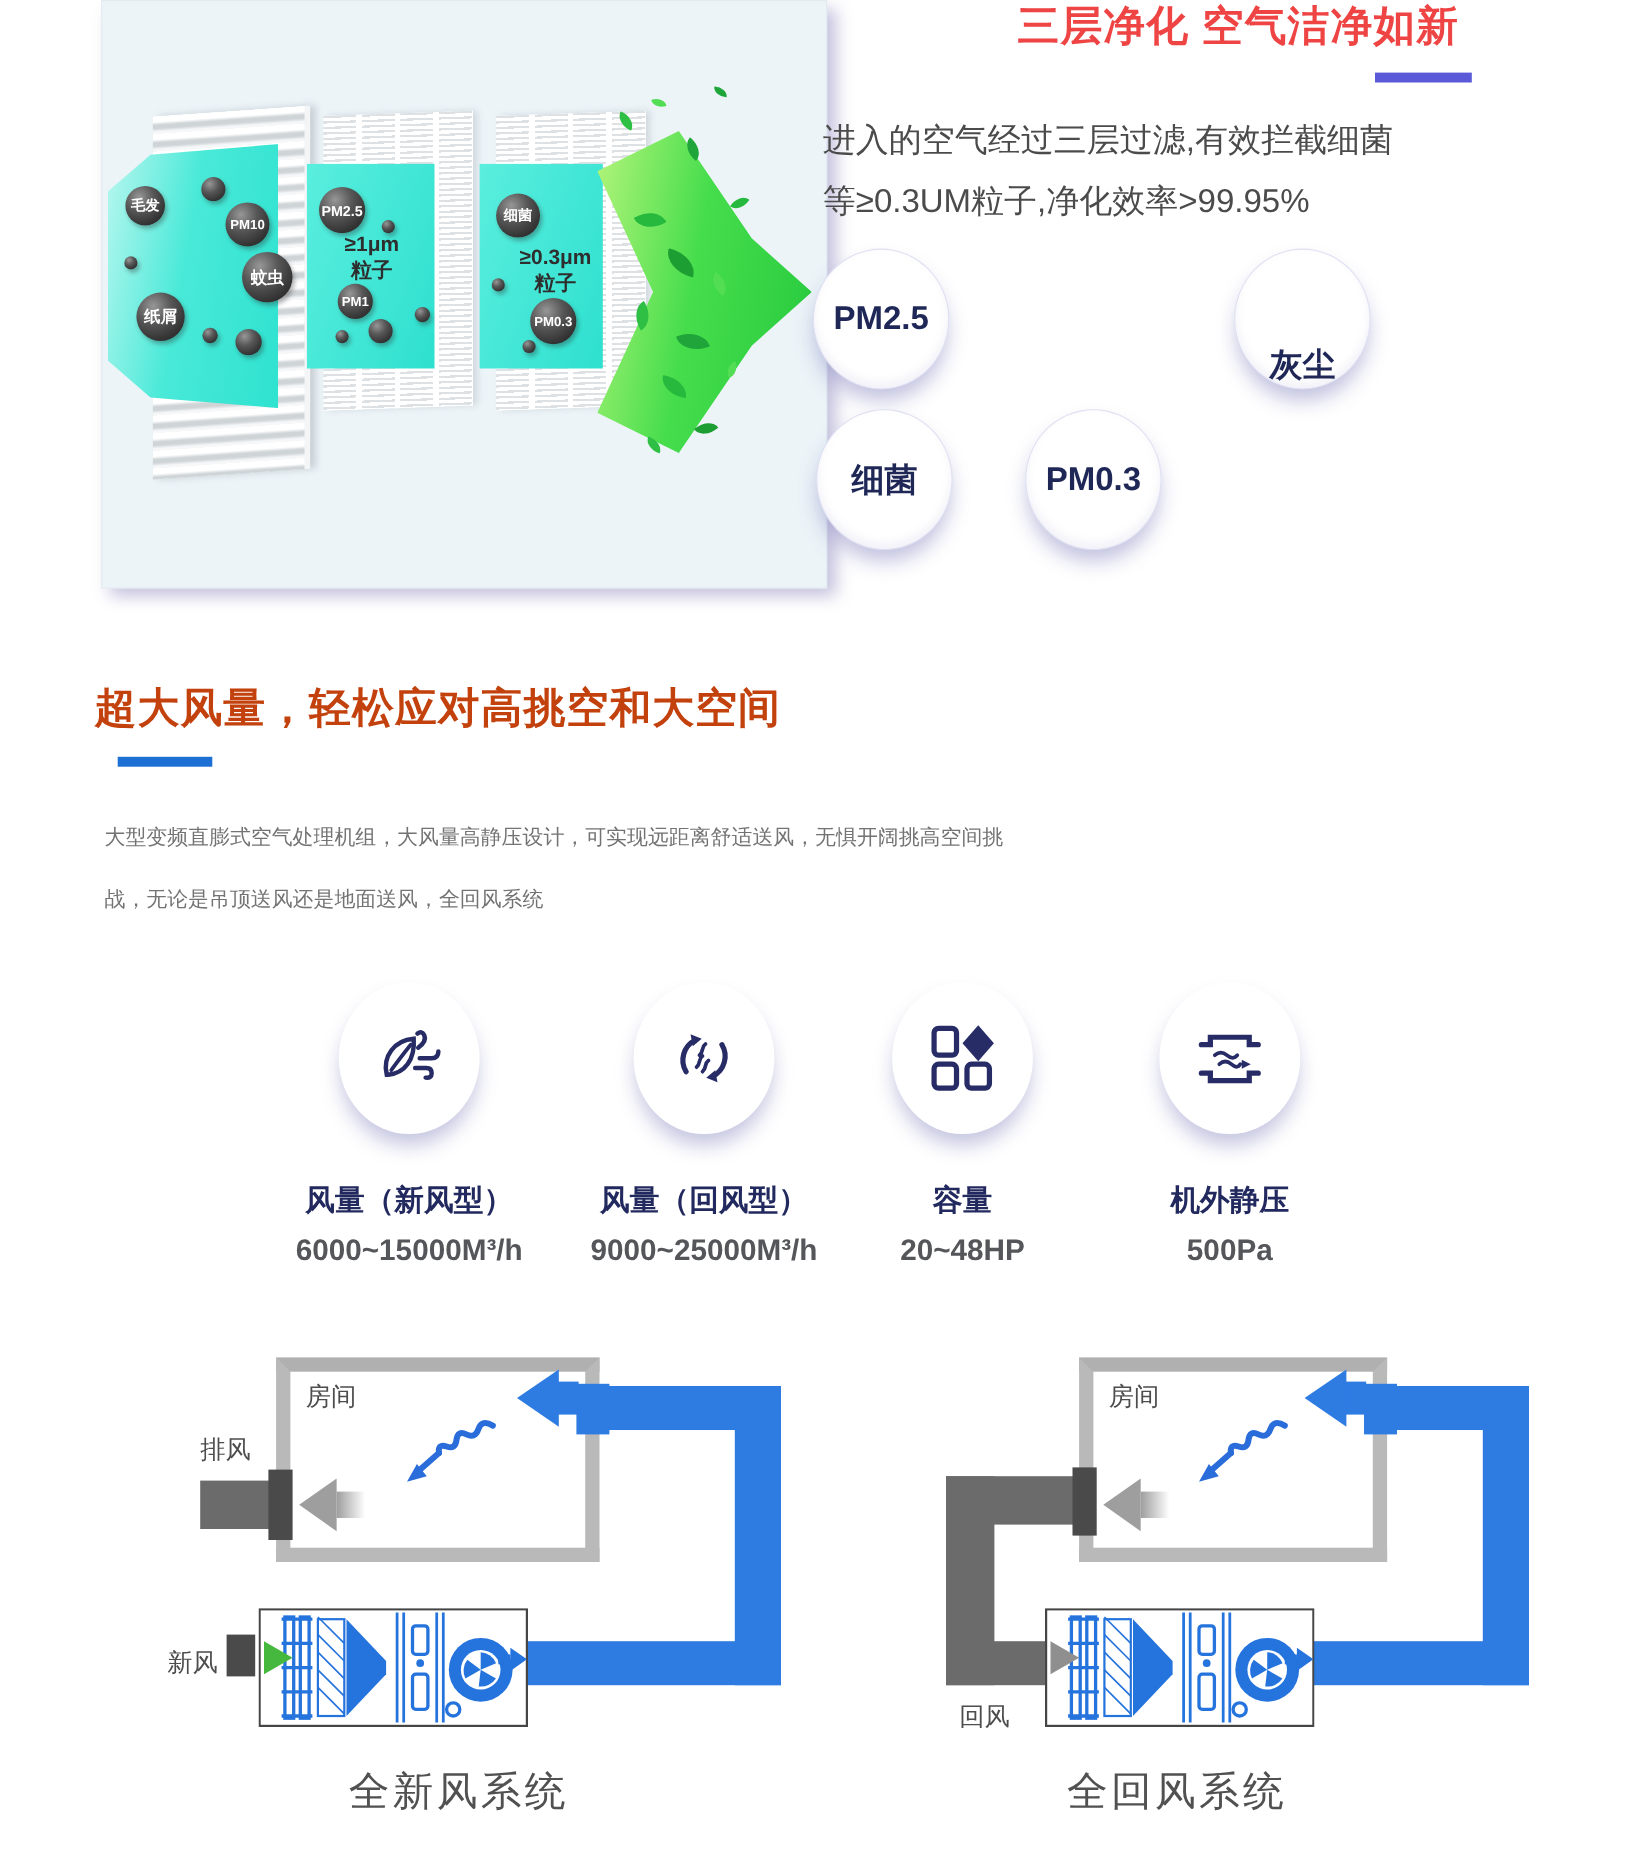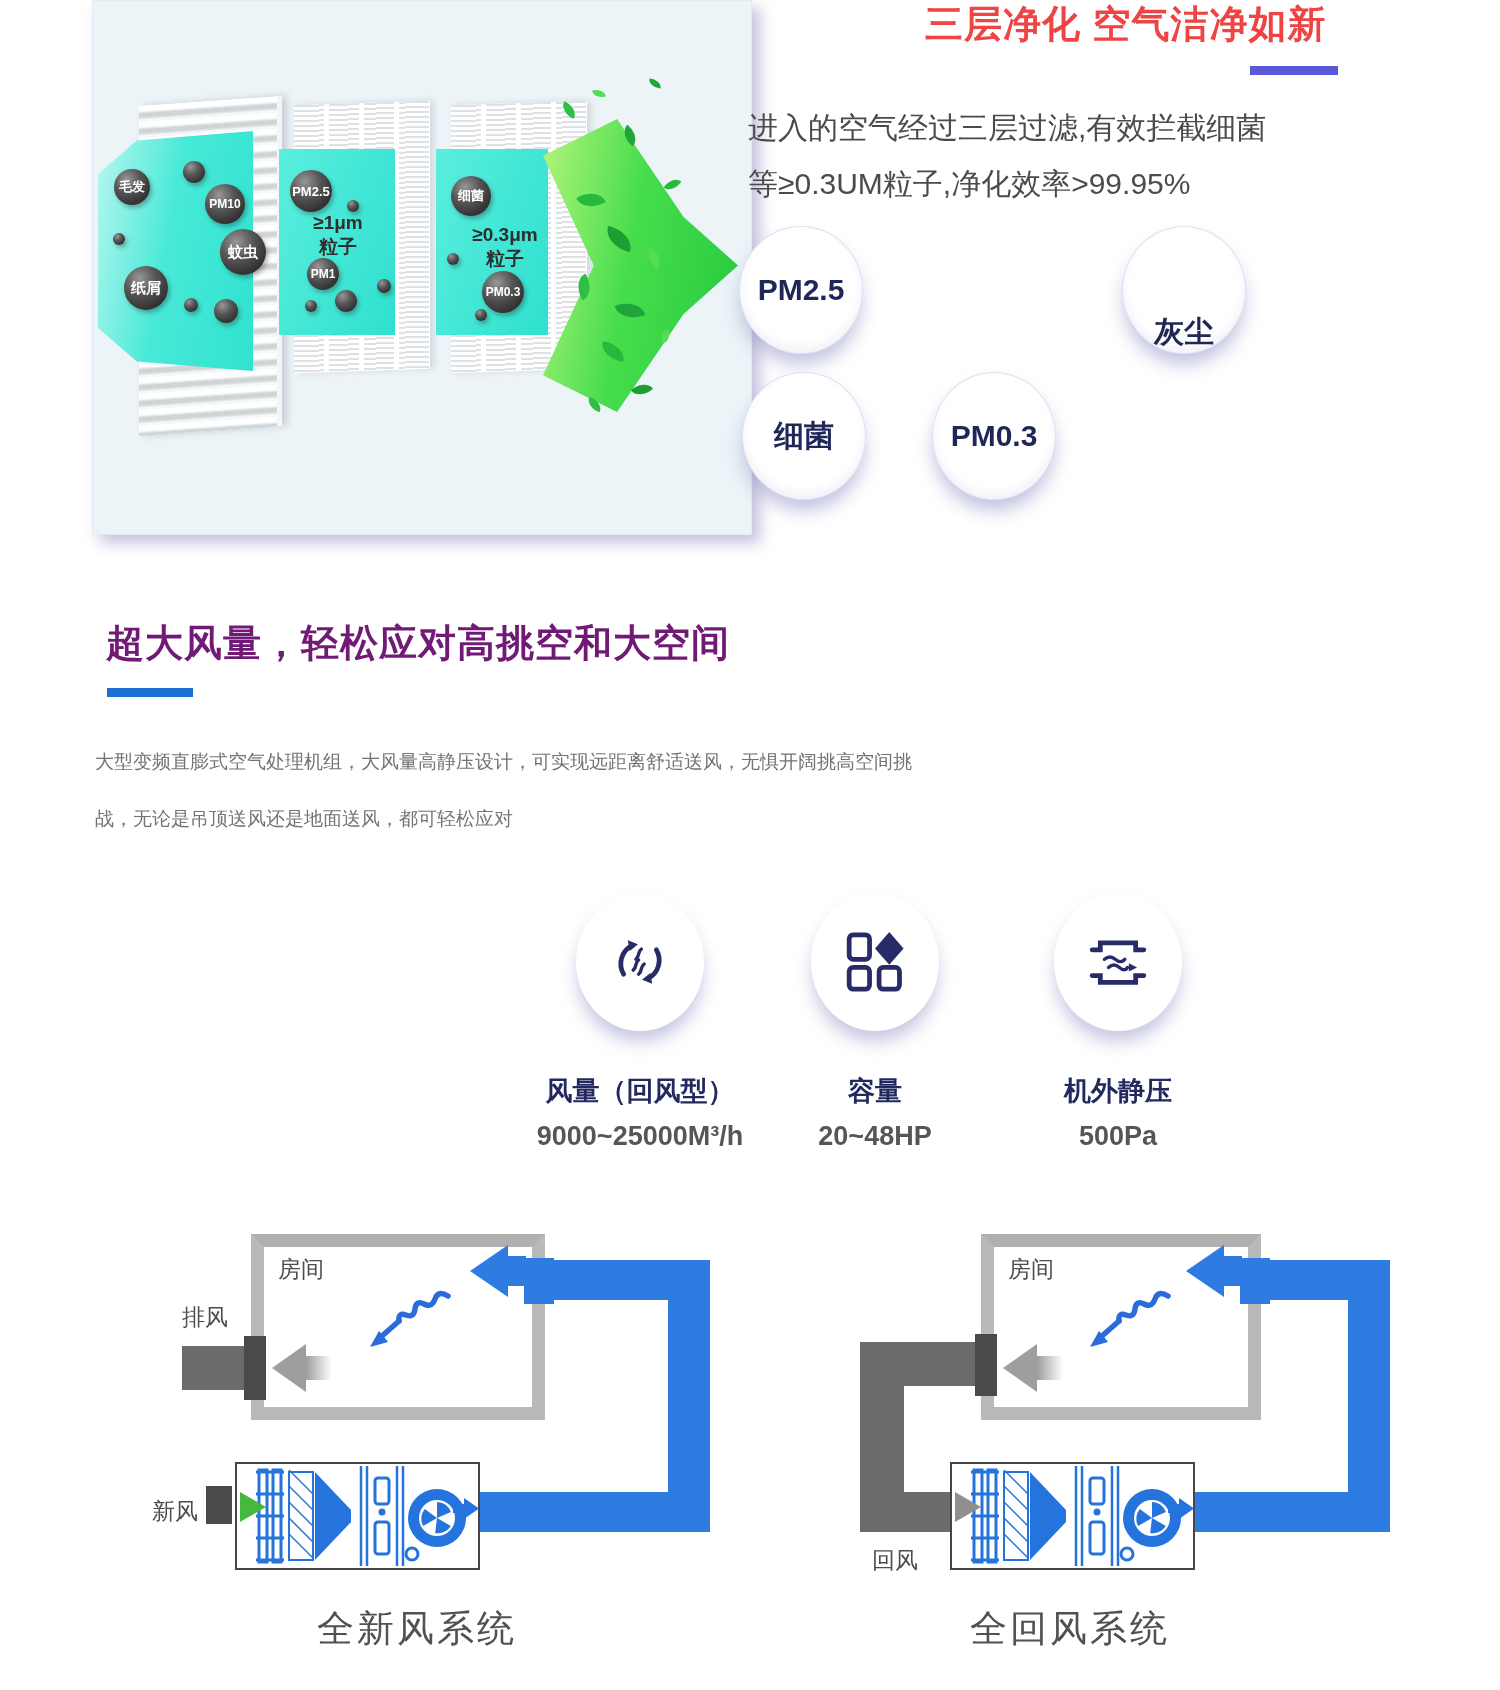--- a/index.html
+++ b/index.html
@@ -37,21 +37,21 @@
   .lf{border-radius:4% 100% 4% 100%;z-index:4;}
   
   .h1{left:925px;top:2px;font-size:38px;line-height:44px;font-weight:bold;color:#ef4444;letter-spacing:1px;}
   .pbar{left:1250px;top:66px;width:88px;height:9px;background:#5a5ad8;}
   .desc{font-size:30px;color:#4b4b4b;line-height:56px;}
   .badge{width:122px;height:126px;border-radius:50%;background:#fff;z-index:2;
          border:1px solid #dfe0f2;display:flex;align-items:center;justify-content:center;
          font-size:30px;font-weight:bold;color:#1f2757;
          box-shadow:0 12px 18px -2px rgba(108,108,178,.42), inset 0 -5px 9px rgba(140,140,200,.12);}
   
-  .h2{left:106px;top:618px;font-size:38px;font-weight:bold;color:#701a75;letter-spacing:1px;}
+  .h2{left:86px;top:618px;font-size:38px;font-weight:bold;color:#c2410c;letter-spacing:1px;}
   .bbar{left:107px;top:688px;width:86px;height:9px;background:#1c6fd3;}
   .desc2{font-size:19px;color:#737373;line-height:57px;}
   .spec{width:268px;text-align:center;}
   .spec-circle{width:128px;height:138px;border-radius:50%;background:#fff;margin:0 auto;
          display:flex;align-items:center;justify-content:center;
          box-shadow:0 12px 18px -2px rgba(108,108,178,.4);}
   .spec-label{margin-top:42px;font-size:27px;font-weight:bold;color:#21295e;}
   .spec-value{margin-top:12px;font-size:27px;font-weight:bold;color:#55565a;}
   
   .room{background:#fff;border:13px solid #b9b9b9;border-top-color:#b0b0b0;z-index:2;}
@@ -165,23 +165,38 @@
       <span>细菌</span>
     </div>
   <div class="a badge" style="left:932px;top:372px;">
       <span>PM0.3</span>
     </div>
 
   <div class="a h2">超大风量，轻松应对高挑空和大空间</div>
   <div class="a bbar"></div>
   <div class="a desc2" style="left:95px;top:733px;width:1330px;">
     <div>大型变频直膨式空气处理机组，大风量高静压设计，可实现远距离舒适送风，无惧开阔挑高空间挑</div>
-    <div>战，无论是吊顶送风还是地面送风，都可轻松应对</div>
-  </div>
-
+    <div>战，无论是吊顶送风还是地面送风，全回风系统</div>
+  </div>
+
+  <div class="a spec" style="left:238px;top:893px;">
+    <div class="spec-circle">
+      <svg width="68" height="68" viewBox="0 0 100 100">
+        <g fill="none" stroke="#272c66" stroke-width="6" stroke-linecap="round">
+          <path d="M20 72 C14 48 30 26 56 24 C58 52 44 70 22 72 Z"></path>
+          <path d="M26 66 C36 52 44 42 52 32" stroke-width="5"></path>
+          <path d="M62 36 q12 -9 8 -17 q-3 -6 -9 -2"></path>
+          <path d="M64 50 h16 q9 0 9 -9"></path>
+          <path d="M58 63 h15 q7 0 7 7 q0 7 -8 6"></path>
+        </g>
+      </svg>
+    </div>
+    <div class="spec-label">风量（新风型）</div>
+    <div class="spec-value">6000~15000M³/h</div>
+  </div>
   <div class="a spec" style="left:506px;top:893px;">
     <div class="spec-circle">
       <svg width="68" height="68" viewBox="0 0 100 100">
         <g fill="none" stroke="#272c66" stroke-width="7" stroke-linecap="round">
           <path d="M26 68 A30 30 0 0 1 38 26"></path>
           <path d="M74 32 A30 30 0 0 1 62 74"></path>
           <path d="M40 62 c6 -5 2 -11 8 -15" stroke-width="5"></path>
           <path d="M48 68 c6 -5 2 -11 8 -15" stroke-width="5"></path>
           <path d="M44 46 c6 -5 2 -11 8 -15" stroke-width="5"></path>
         </g>

